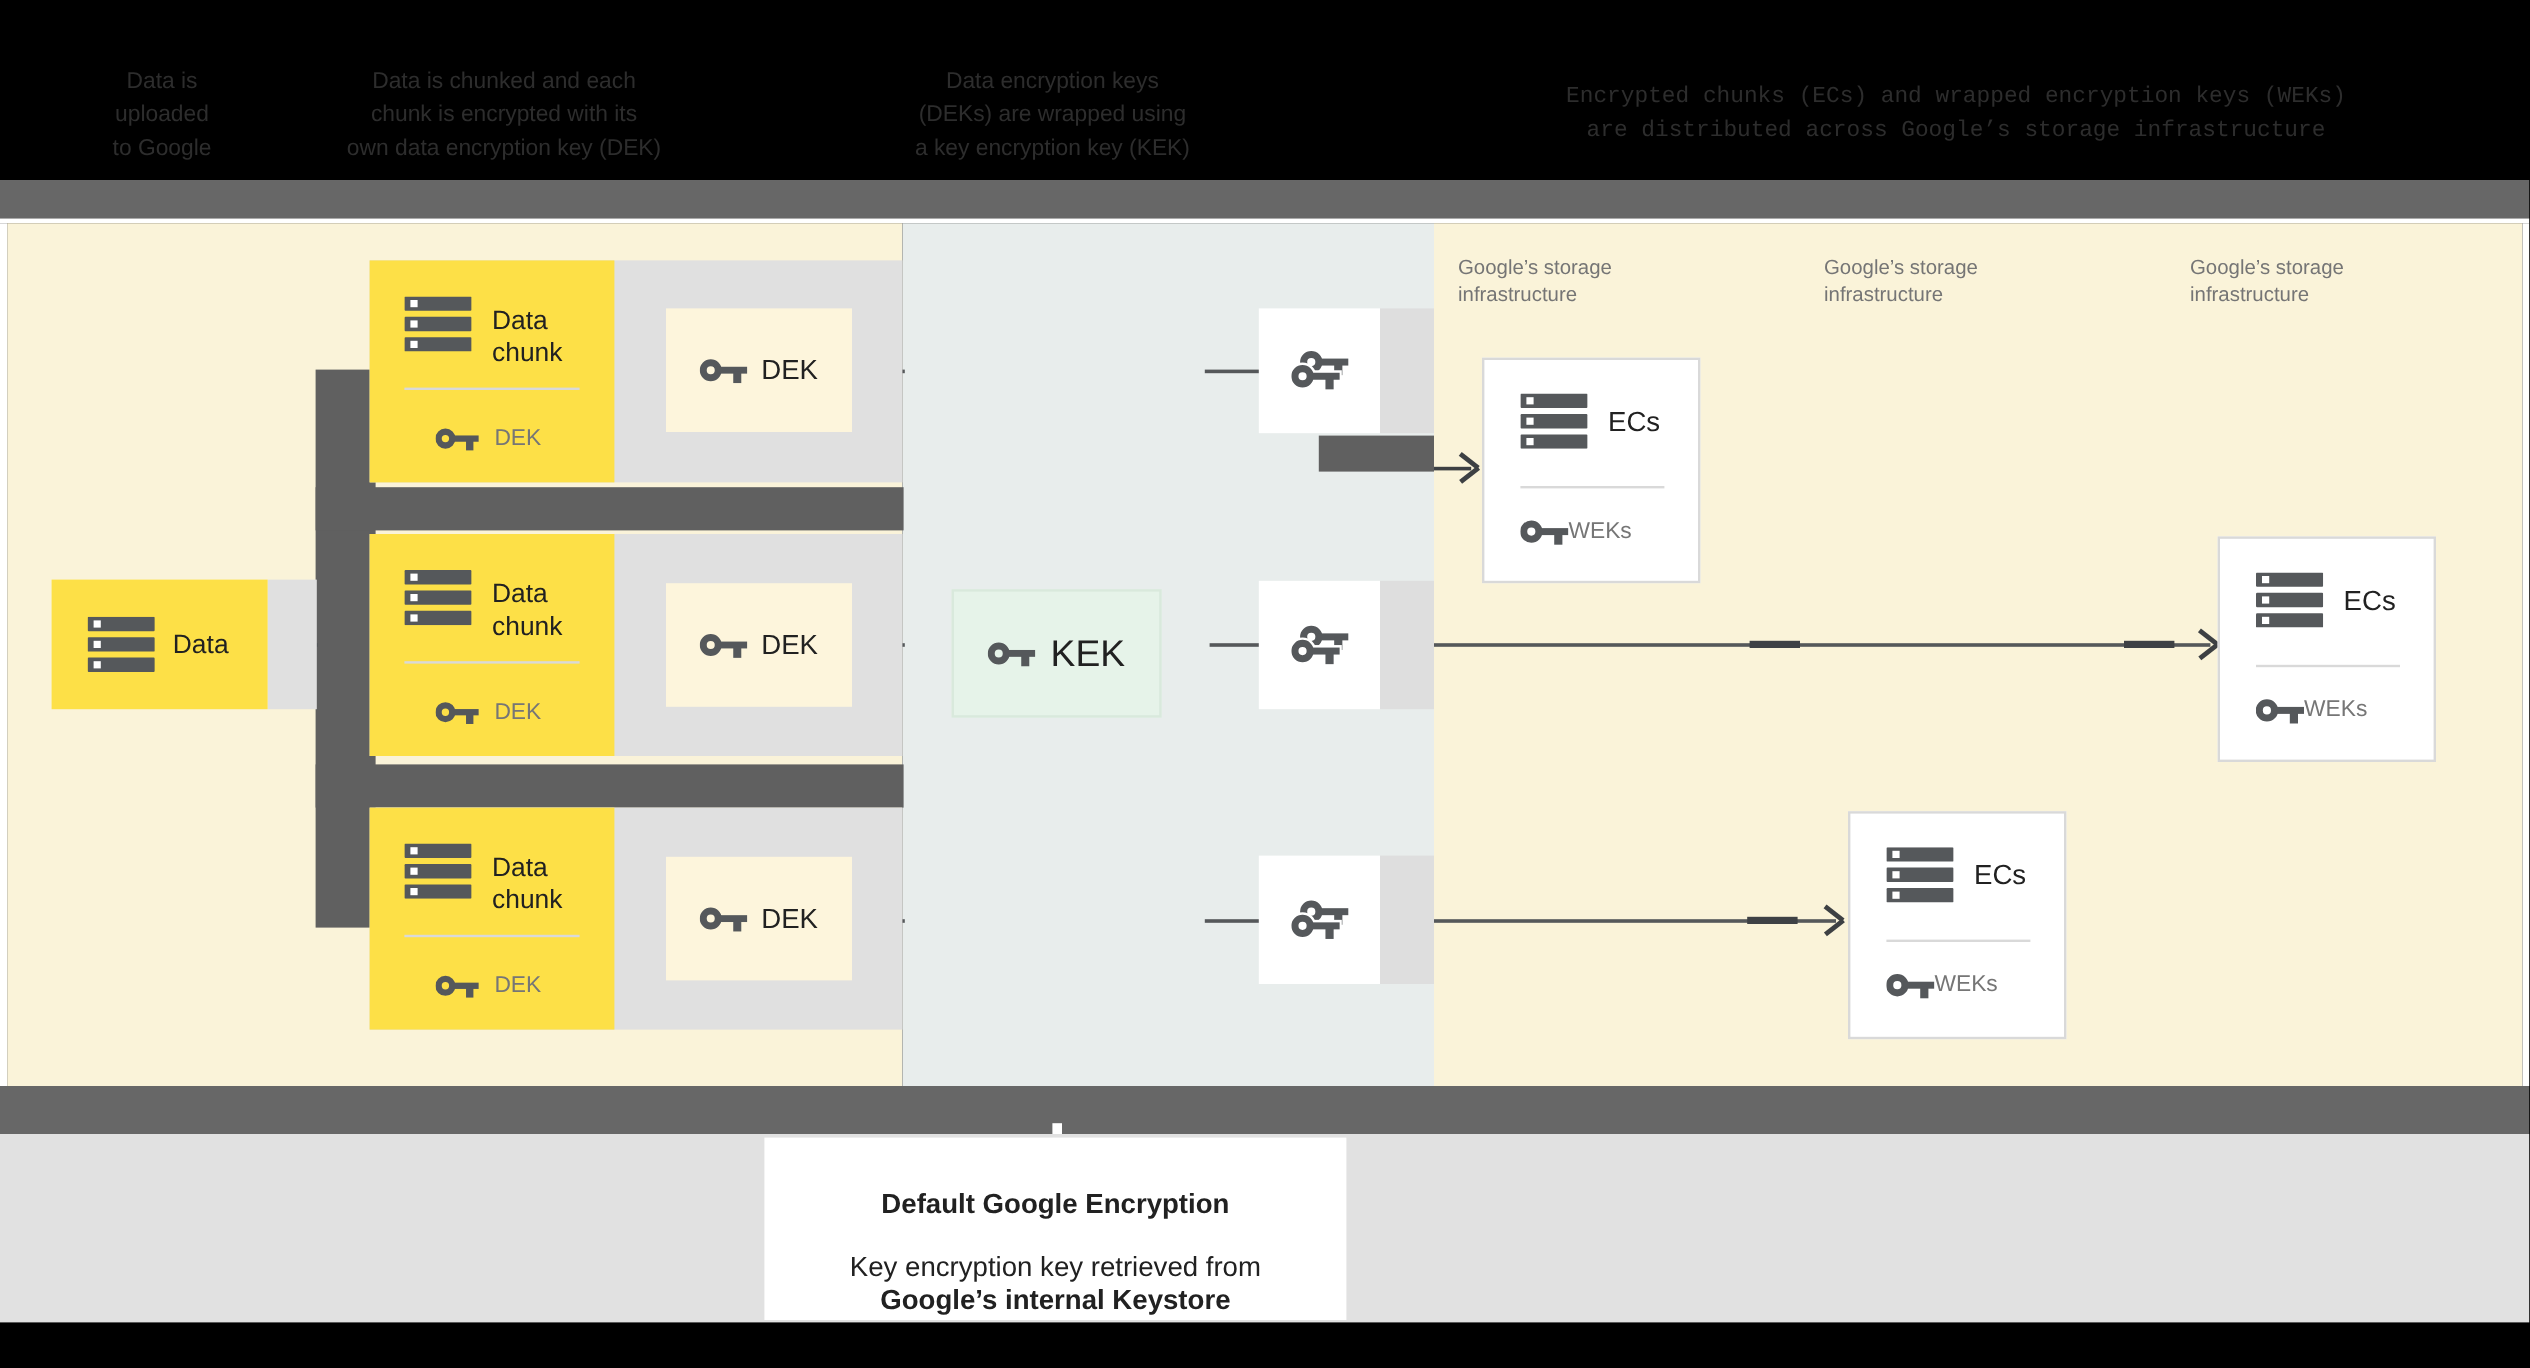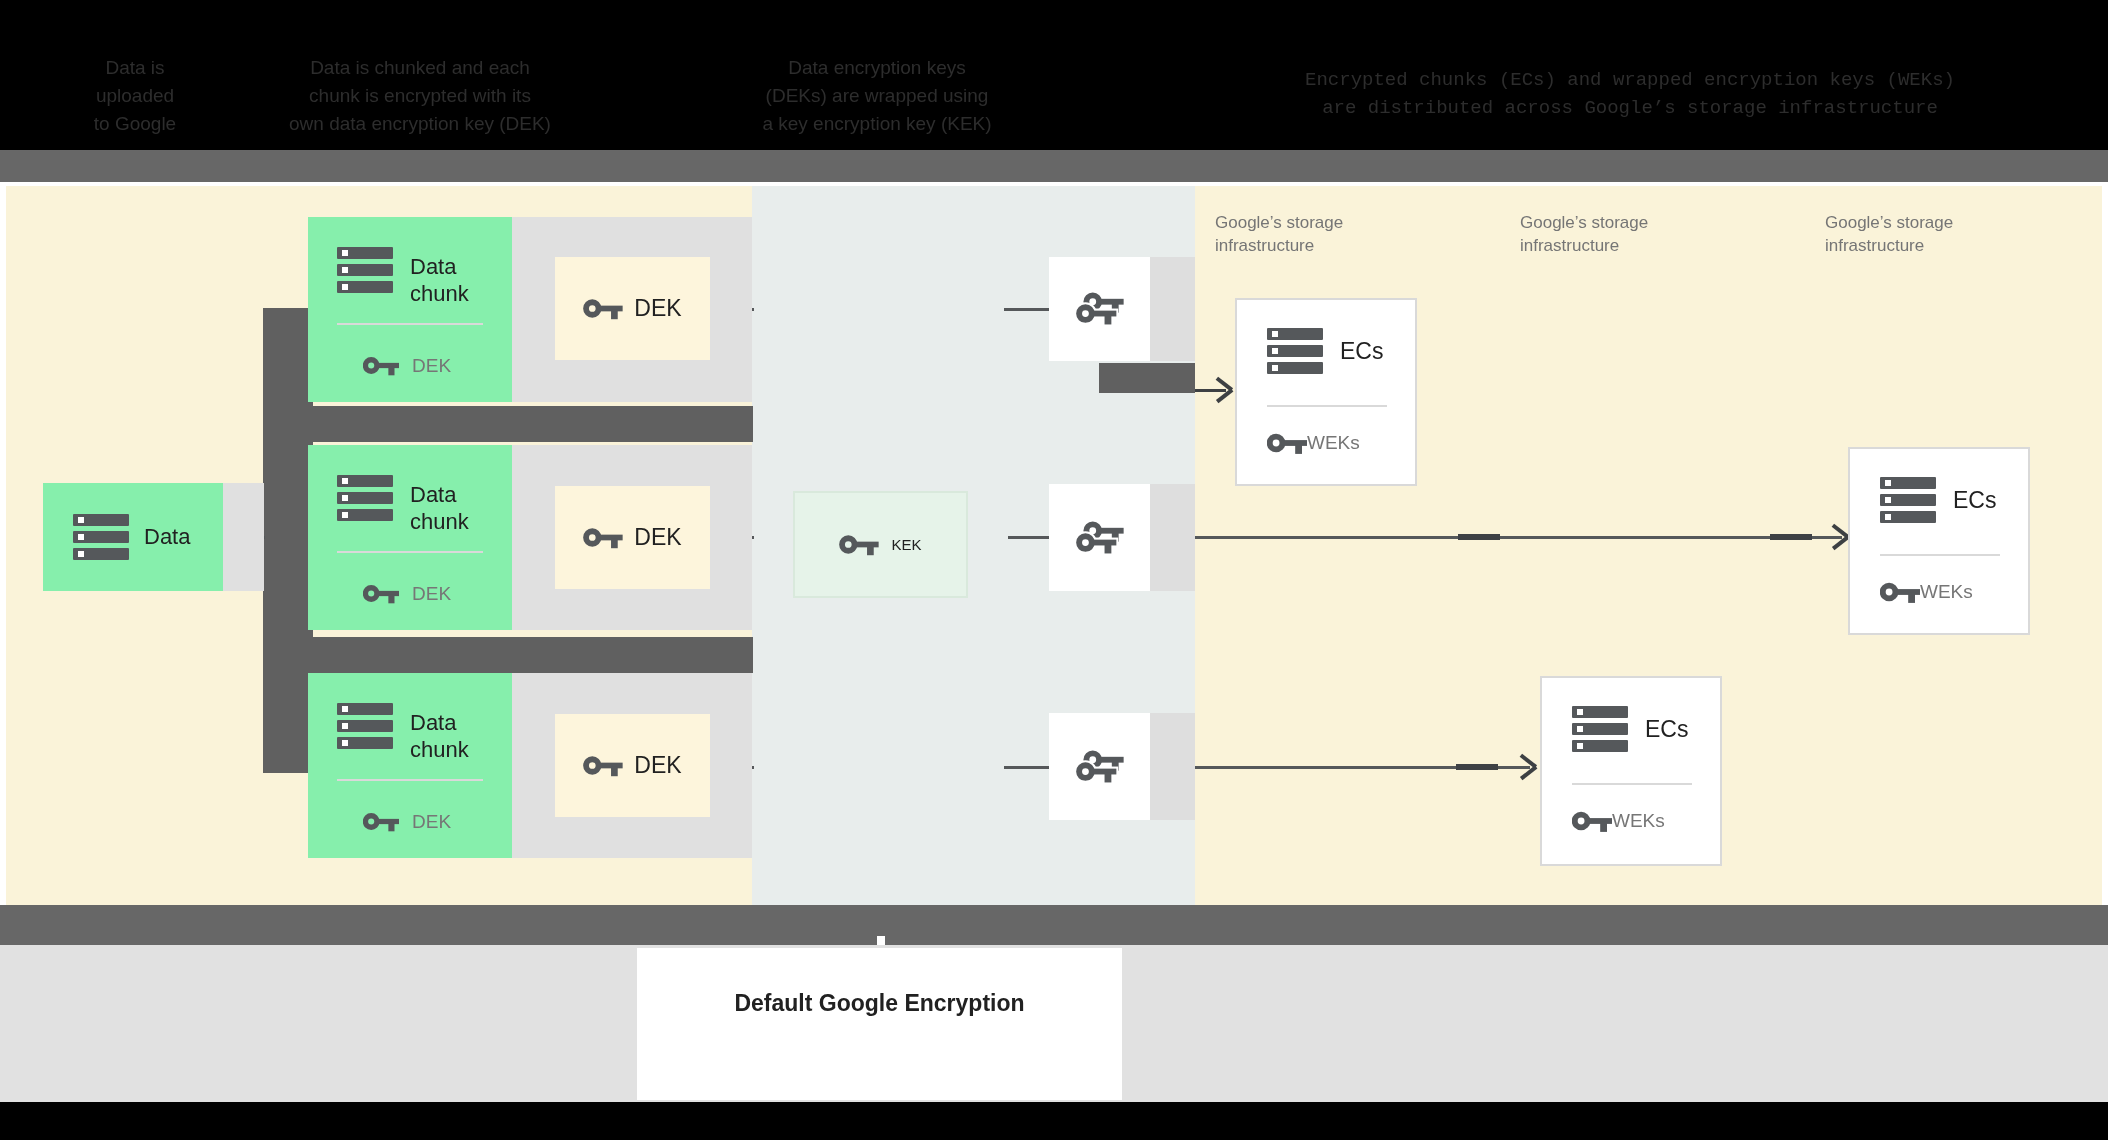--- a/index.html
+++ b/index.html
@@ -13,31 +13,31 @@
   
   .graybar{position:absolute;left:0;width:2108px;background:#676767;}
   .region{position:absolute;top:186px;height:719px;}
   .cream{background:#faf3d9;}
   .midcol{background:#e8edec;}
 
   .darkshape{position:absolute;background:#606060;}
 
   
   .row-band{position:absolute;left:308px;width:444px;height:185px;background:#e0e0e0;}
-  .whitebox{position:absolute;background:#86efac;}
+  .whitebox{position:absolute;background:#fde047;}
   .chunk-box{left:308px;width:204px;height:185px;}
   .divider{position:absolute;height:2px;background:#d9d9d9;}
   .chunk-label{position:absolute;left:102px;top:36px;width:86px;font-size:22px;line-height:27px;color:#212121;}
   .minikey-row{position:absolute;left:55px;top:137px;display:flex;align-items:center;gap:13px;
                color:#767676;font-size:19px;}
   .dek-box{position:absolute;left:555px;width:155px;height:103px;background:#fdf5dc;
            display:flex;align-items:center;justify-content:center;gap:11px;font-size:23px;}
   .kek-box{position:absolute;left:793px;top:491px;width:175px;height:107px;background:#e6f3e9;
            border:2px solid #d9e9dc;box-sizing:border-box;display:flex;align-items:center;
-           justify-content:center;gap:12px;font-size:15px;}
+           justify-content:center;gap:12px;font-size:31px;}
   .key-box{position:absolute;left:1049px;width:101px;background:#fff;
            display:flex;align-items:center;justify-content:center;}
   .key-patch{position:absolute;left:1150px;width:45px;background:#dedede;}
 
   .ecs-box{position:absolute;width:182px;height:188px;background:#fff;border:2px solid #d9d9d9;box-sizing:border-box;}
   .ecs-top{position:absolute;left:30px;top:28px;display:flex;align-items:center;gap:17px;font-size:23px;}
   .ecs-bottom{position:absolute;left:30px;top:130px;display:flex;align-items:center;
               color:#767676;font-size:19px;}
   .ecs-box .divider{left:30px;top:105px;width:120px;}
 
@@ -304,15 +304,19 @@
         </svg>
       <span>WEKs</span>
     </div>
   </div>
 
   <div class="graybar" style="top:905px;height:40px;"></div>
   <div class="whitesliver" style="left:877px;top:936px;width:8px;height:9px;"></div>
   <div class="footer-gray"></div>
   <div class="caption">
     <div class="title">Default Google Encryption</div>
+    <div class="body">
+      <div>Key encryption key retrieved from</div>
+      <b>Google’s internal Keystore</b>
+    </div>
   </div>
 
 </div>
 
 </body></html>

